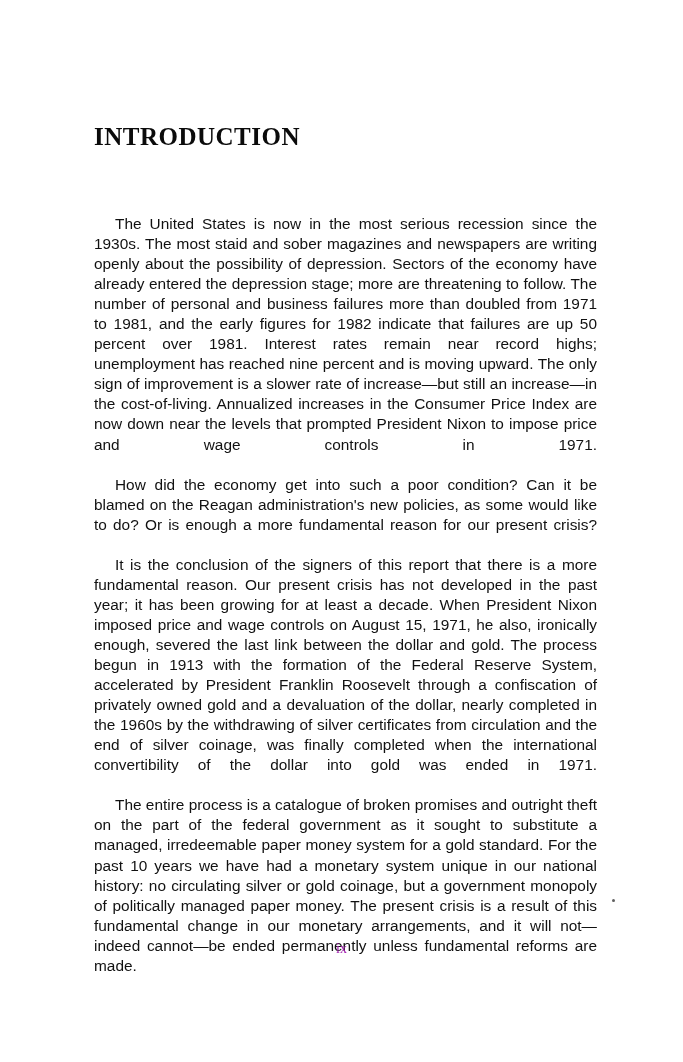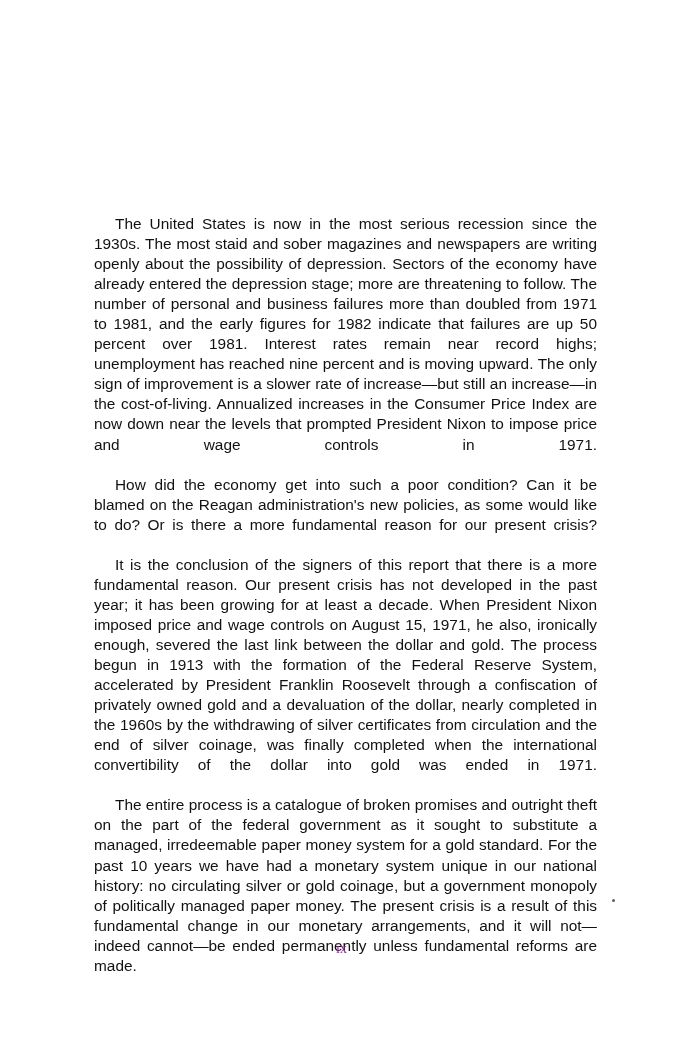--- a/index.html
+++ b/index.html
@@ -84,24 +84,25 @@
     background: #2a2a2a;
     border-radius: 50%;
     opacity: 0.75;
   }
 </style>
 </head>
 <body>
 
 <div class="page">
 
+  <h1 class="chapter-heading">INTRODUCTION</h1>
 
   <div class="textblock">
     <p>The United States is now in the most serious recession since the 1930s. The most staid and sober magazines and newspapers are writing openly about the possibility of depression. Sectors of the economy have already entered the depression stage; more are threatening to follow. The number of personal and business failures more than doubled from 1971 to 1981, and the early figures for 1982 indicate that failures are up 50 percent over 1981. Interest rates remain near record highs; unemployment has reached nine percent and is moving upward. The only sign of improvement is a slower rate of increase—but still an increase—in the cost-of-living. Annualized increases in the Consumer Price Index are now down near the levels that prompted President Nixon to impose price and wage controls in 1971.</p>
-    <p>How did the economy get into such a poor condition? Can it be blamed on the Reagan administration's new policies, as some would like to do? Or is there a more fundamental reason for our present crisis?</p>
+    <p>How did the economy get into such a poor condition? Can it be blamed on the Reagan administration's new policies, as some would like to do? Or is enough a more fundamental reason for our present crisis?</p>
     <p>It is the conclusion of the signers of this report that there is a more fundamental reason. Our present crisis has not developed in the past year; it has been growing for at least a decade. When President Nixon imposed price and wage controls on August 15, 1971, he also, ironically enough, severed the last link between the dollar and gold. The process begun in 1913 with the formation of the Federal Reserve System, accelerated by President Franklin Roosevelt through a confiscation of privately owned gold and a devaluation of the dollar, nearly completed in the 1960s by the withdrawing of silver certificates from circulation and the end of silver coinage, was finally completed when the international convertibility of the dollar into gold was ended in 1971.</p>
     <p>The entire process is a catalogue of broken promises and outright theft on the part of the federal government as it sought to substitute a managed, irredeemable paper money system for a gold standard. For the past 10 years we have had a monetary system unique in our national history: no circulating silver or gold coinage, but a government monopoly of politically managed paper money. The present crisis is a result of this fundamental change in our monetary arrangements, and it will not—indeed cannot—be ended permanently unless fundamental reforms are made.</p>
   </div>
 
   <div class="speck"></div>
 
   <div class="folio">ix</div>
 
 </div>
 

